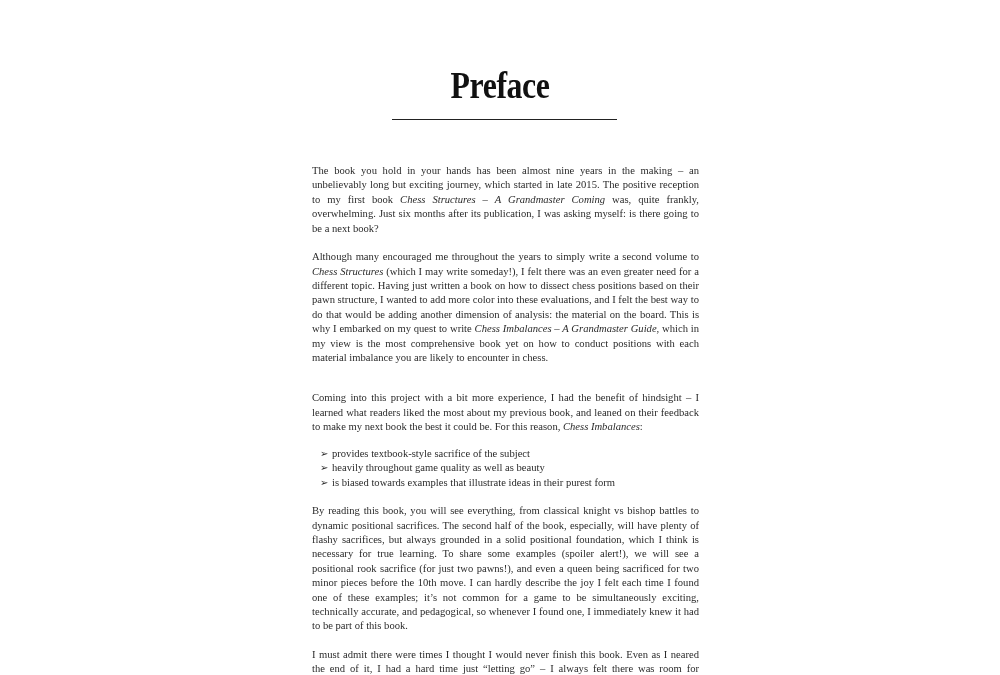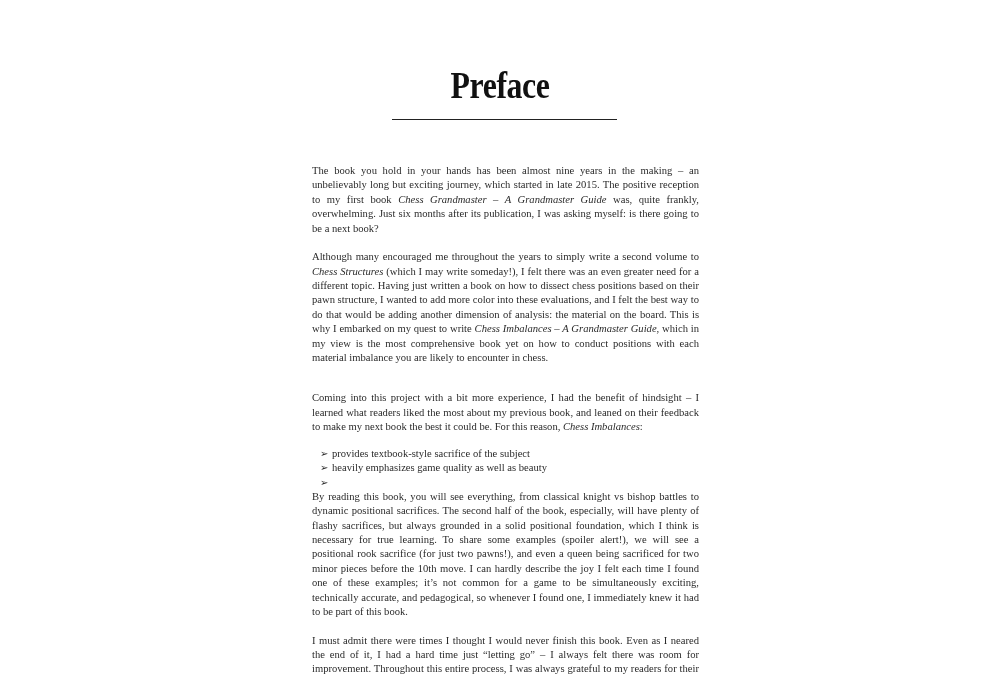--- a/index.html
+++ b/index.html
@@ -23,28 +23,28 @@
     .bullets li .arrow { position: absolute; left: 0; top: 0; font-size: 10px; }
   </style>
 </head>
 <body>
 
 <div class="page">
   <div class="title">Preface</div>
   <div class="rule"></div>
 
   <div class="body">
-    <p><span>The book you hold in your hands has been almost nine years in the making – an unbelievably long but exciting journey, which started in late 2015. The positive reception to my first book </span><em>Chess Grandmaster – A Grandmaster Guide</em><span> was, quite frankly, overwhelming. Just six months after its publication, I was asking myself: is there going to be a next book?</span></p>
+    <p><span>The book you hold in your hands has been almost nine years in the making – an unbelievably long but exciting journey, which started in late 2015. The positive reception to my first book </span><em>Chess Structures – A Grandmaster Coming</em><span> was, quite frankly, overwhelming. Just six months after its publication, I was asking myself: is there going to be a next book?</span></p>
 
     <p><span>Although many encouraged me throughout the years to simply write a second volume to </span><em>Chess Structures</em><span> (which I may write someday!), I felt there was an even greater need for a different topic. Having just written a book on how to dissect chess positions based on their pawn structure, I wanted to add more color into these evaluations, and I felt the best way to do that would be adding another dimension of analysis: the material on the board. This is why I embarked on my quest to write </span><em>Chess Imbalances – A Grandmaster Guide</em><span>, which in my view is the most comprehensive book yet on how to conduct positions with each material imbalance you are likely to encounter in chess.</span></p>
 
     <p style="margin-bottom:12px;margin-top:26px;"><span>Coming into this project with a bit more experience, I had the benefit of hindsight – I learned what readers liked the most about my previous book, and leaned on their feedback to make my next book the best it could be. For this reason, </span><em>Chess Imbalances</em><span>:</span></p>
 
     <ul class="bullets">
       <li><span class="arrow">➢</span><span>provides textbook-style sacrifice of the subject</span></li>
-      <li><span class="arrow">➢</span><span>heavily emphasizes game quality as well as beauty</span></li>
-      <li><span class="arrow">➢</span></li>
+      <li><span class="arrow">➢</span><span>heavily throughout game quality as well as beauty</span></li>
+      <li><span class="arrow">➢</span><span>is biased towards examples that illustrate ideas in their purest form</span></li>
     </ul>
 
     <p>By reading this book, you will see everything, from classical knight vs bishop battles to dynamic positional sacrifices. The second half of the book, especially, will have plenty of flashy sacrifices, but always grounded in a solid positional foundation, which I think is necessary for true learning. To share some examples (spoiler alert!), we will see a positional rook sacrifice (for just two pawns!), and even a queen being sacrificed for two minor pieces before the 10th move. I can hardly describe the joy I felt each time I found one of these examples; it’s not common for a game to be simultaneously exciting, technically accurate, and pedagogical, so whenever I found one, I immediately knew it had to be part of this book.</p>
     <p>I must admit there were times I thought I would never finish this book. Even as I neared the end of it, I had a hard time just “letting go” – I always felt there was room for improvement. Throughout this entire process, I was always grateful to my readers for their kind words of encouragement and for reminding me of the satisfaction that comes from striving for excellence and ultimately delivering something the chess world will appreciate.</p>
   </div>
 </div>
 
 </body></html>

